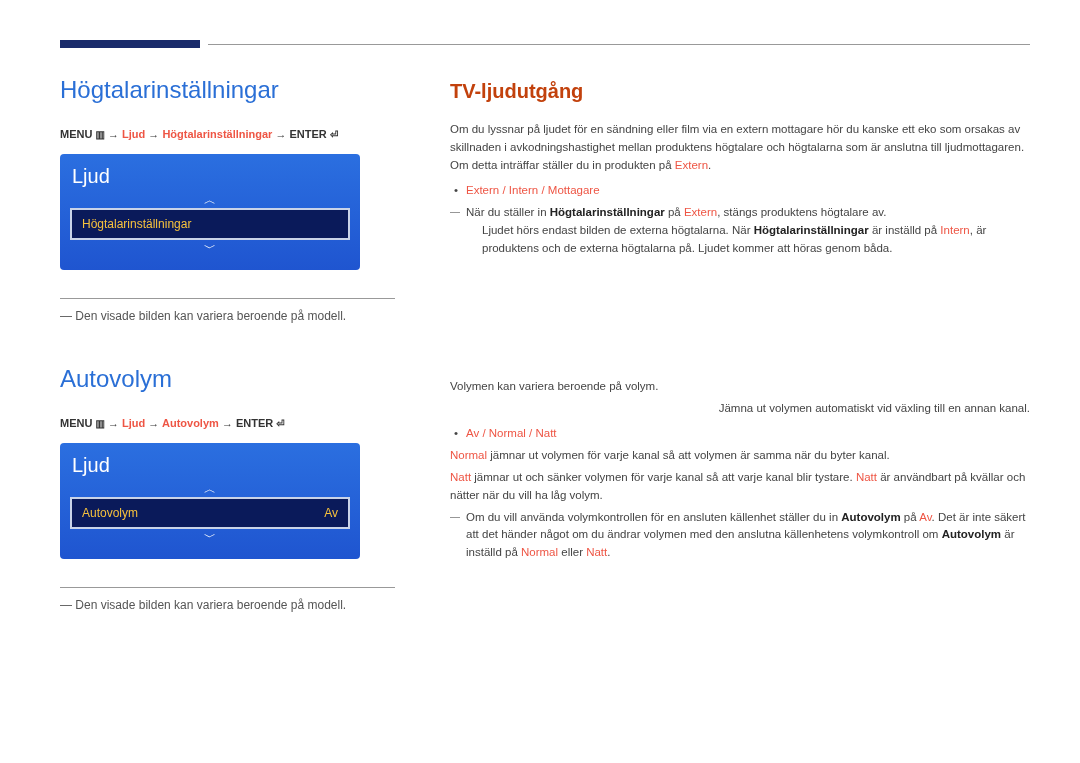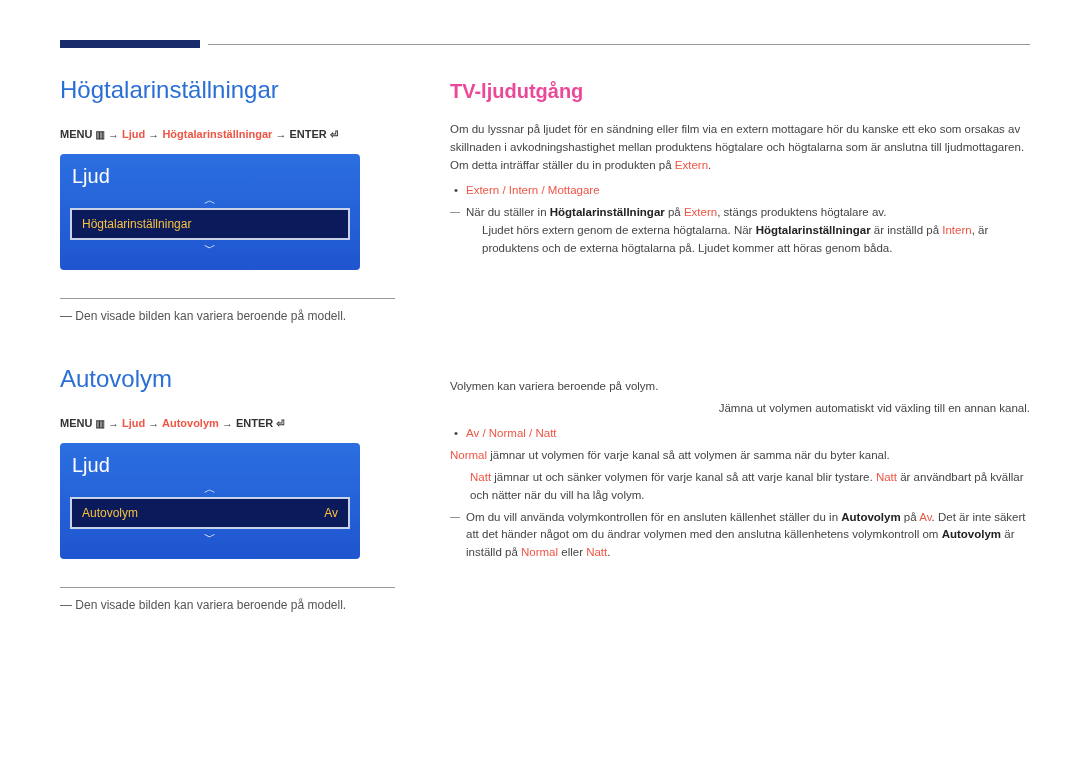--- a/index.html
+++ b/index.html
@@ -93,21 +93,21 @@
   .divider-line {
     border: none;
     border-top: 1px solid #999;
     margin: 28px 0 10px 0;
   }
   .dash-note {
     font-size: 12px;
     color: #555;
   }
   h2.section-title {
-    color: #ec4899;
+    color: #c2410c;
     font-size: 20px;
     font-weight: 600;
     margin: 0 0 14px 0;
   }
   .body-text {
     font-size: 11.5px;
     color: #444;
     line-height: 1.55;
   }
   .body-text .bold { font-weight: bold; color: #222; }
@@ -222,38 +222,38 @@
         <span>Om du lyssnar på ljudet för en sändning eller film via en extern mottagare hör du kanske ett eko som orsakas av skillnaden i avkodningshastighet mellan produktens högtalare och högtalarna som är anslutna till ljudmottagaren. Om detta inträffar ställer du in produkten på </span><span class="red">Extern</span><span>.</span>
       </div>
 
       <div class="bullet-line">
         <span class="red">Extern / Intern / Mottagare</span>
       </div>
 
       <div class="dash-line">
         <span>När du ställer in </span><span class="bold">Högtalarinställningar</span><span> på </span><span class="red">Extern</span><span>, stängs produktens högtalare av.</span>
         <div class="dash-sub">
-          <span>Ljudet hörs extern genom de externa högtalarna. När </span><span class="bold">Högtalarinställningar</span><span> är inställd på </span><span class="red">Intern</span><span>, är produktens och de externa högtalarna på. Ljudet kommer att höras genom båda.</span>
+          <span>Ljudet hörs endast bilden de externa högtalarna. När </span><span class="bold">Högtalarinställningar</span><span> är inställd på </span><span class="red">Intern</span><span>, är produktens och de externa högtalarna på. Ljudet kommer att höras genom båda.</span>
         </div>
       </div>
 
 
       <div class="right-section2">
         <div>Volymen kan variera beroende på volym.</div>
         <div style="margin-top:4px;text-align:right;">Jämna ut volymen automatiskt vid växling till en annan kanal.</div>
 
         <div class="bullet-line">
           <span class="red">Av / Normal / Natt</span>
         </div>
 
         <div style="margin-top:4px;">
           <span class="red">Normal</span><span> jämnar ut volymen för varje kanal så att volymen är samma när du byter kanal.</span>
         </div>
 
-        <div style="margin-top:4px;margin-left:20px;">
+        <div style="margin-top:4px;">
           <span class="red">Natt</span><span> jämnar ut och sänker volymen för varje kanal så att varje kanal blir tystare. </span><span class="red">Natt</span><span> är användbart på kvällar och nätter när du vill ha låg volym.</span>
         </div>
 
         <div class="dash-line">
           <span>Om du vill använda volymkontrollen för en ansluten källenhet ställer du in </span><span class="bold">Autovolym</span><span> på </span><span class="red">Av</span><span>. Det är inte säkert att det händer något om du ändrar volymen med den anslutna källenhetens volymkontroll om </span><span class="bold">Autovolym</span><span> är inställd på </span><span class="red">Normal</span><span> eller </span><span class="red">Natt</span><span>.</span>
         </div>
       </div>
     </div>
   </div>
 </div>

